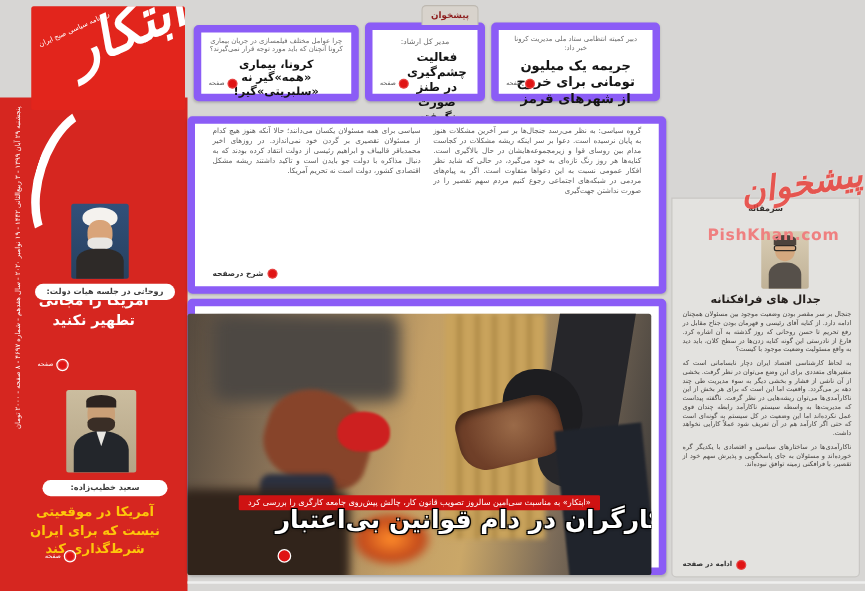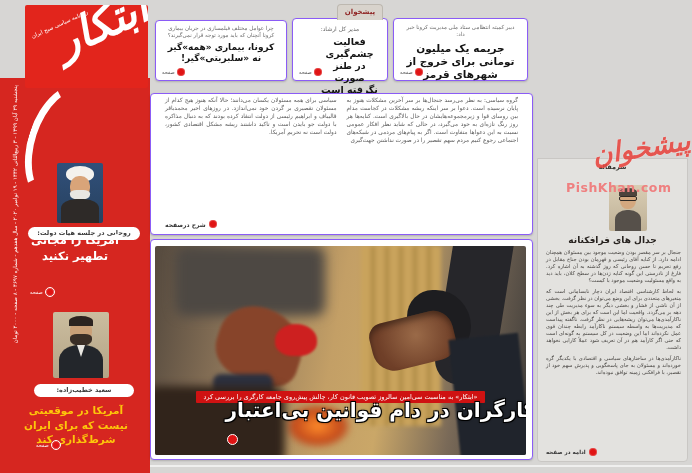--- a/index.html
+++ b/index.html
@@ -1,19 +1,19 @@
 <!DOCTYPE html>
 <html lang="fa"><head>
 <meta charset="utf-8">
 <style>
   html,body{margin:0;padding:0;}
   body{background:#9a9a9a;font-family:"DejaVu Sans",sans-serif;}
   .canvas{position:relative;width:692px;height:473px;margin:0 auto;background:#d7d6d4;overflow:hidden;direction:rtl;}
   .abs{position:absolute;}
-  .card{background:#fff;border:1px solid #8b5cf6;border-radius:4px;box-shadow:0 1px 2px rgba(0,0,0,.18);box-sizing:border-box;}
+  .card{background:#fff;border:6px solid #8b5cf6;border-radius:4px;box-shadow:0 1px 2px rgba(0,0,0,.18);box-sizing:border-box;}
   .kicker{color:#6a6a6a;text-align:center;line-height:1.35;}
   .headline{color:#141414;font-weight:bold;text-align:center;line-height:1.25;}
   .badge{display:flex;align-items:center;gap:2px;}
   .badge-label{font-size:5px;color:#555;}
   .badge-dot{width:8px;height:8px;border-radius:50%;background:#e01414;display:inline-block;box-shadow:inset 0 0 0 1px #fff3;}
   .badge.on-red .badge-label{color:#fff;}
   .badge.on-red .badge-dot{border:1px solid #fff;}
   
   .sidebar{left:0;top:78px;width:150px;height:395px;background:#d62620;}
   .logo-box{left:25px;top:5px;width:123px;height:83px;background:#e2251c;border-radius:2px;overflow:hidden;z-index:3;}

